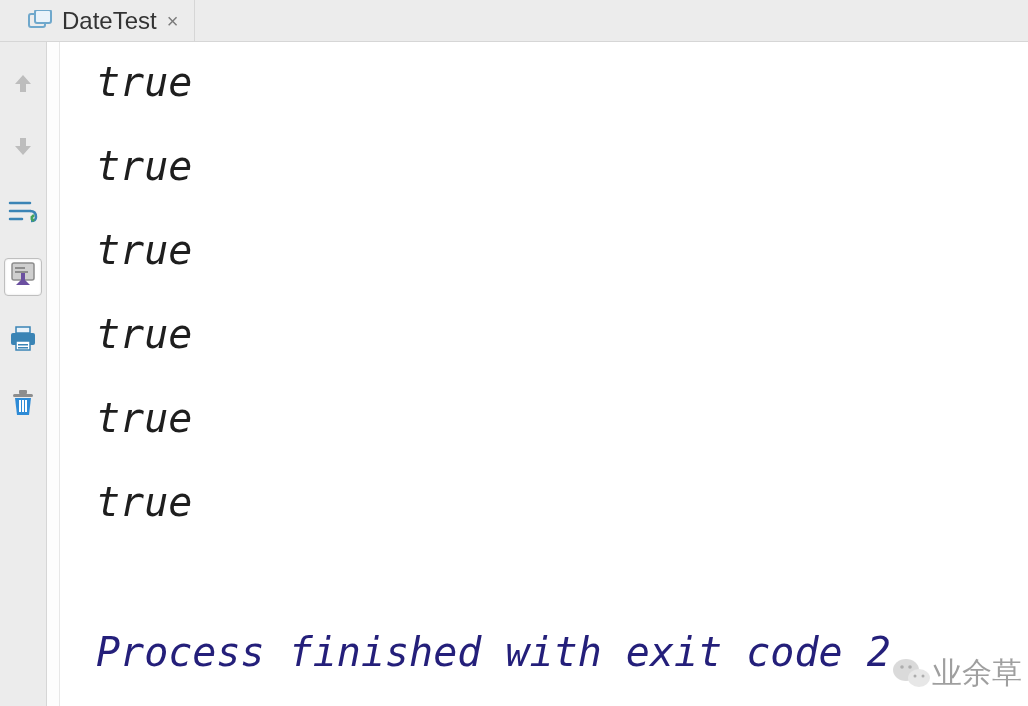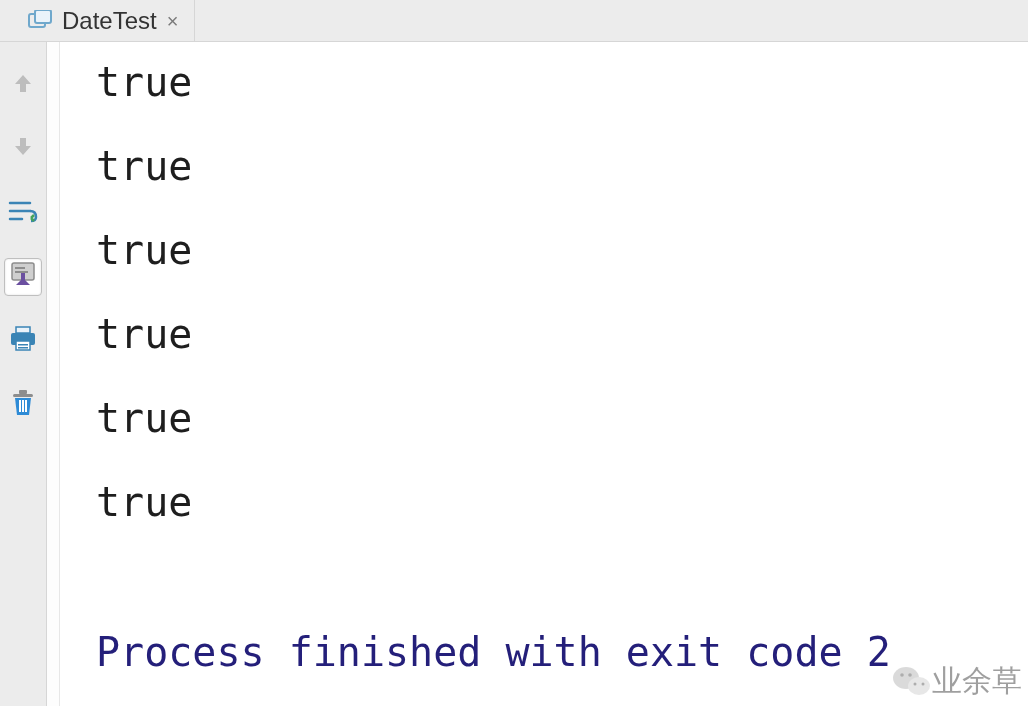--- a/index.html
+++ b/index.html
@@ -83,36 +83,37 @@
     font-family: Menlo, Consolas, "DejaVu Sans Mono", monospace;
     font-size: 40px;
     line-height: 1.0;
     color: #1e1e1e;
     position: relative;
     overflow: hidden;
   }
   .console-inner {
     position: relative;
     top: -24px;   
+    font-style: italic;
   }
   .out-line {
     margin: 44px 0;
     white-space: pre;
   }
   .exit-line {
     color: #241f7a;
     margin-top: 110px;
     white-space: pre;
   }
 
   
   .watermark {
     position: absolute;
     right: 6px;
-    bottom: 8px;
+    bottom: 16px;
     display: flex;
     align-items: center;
     color: rgba(80,80,80,0.55);
     font-size: 30px;
     font-family: -apple-system, "PingFang SC", "Microsoft YaHei", sans-serif;
     pointer-events: none;
   }
   .watermark svg { opacity: 0.55; }
 </style>
 </head>

